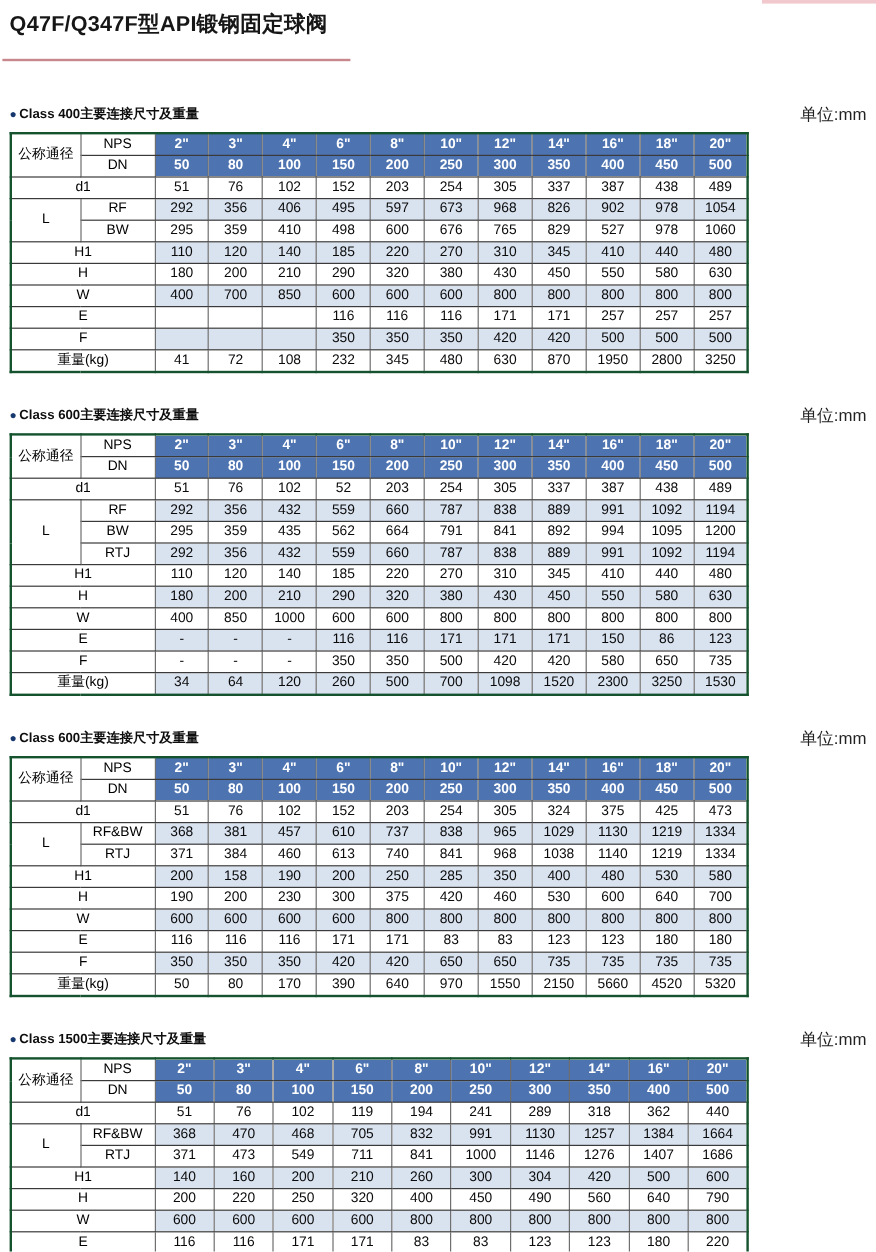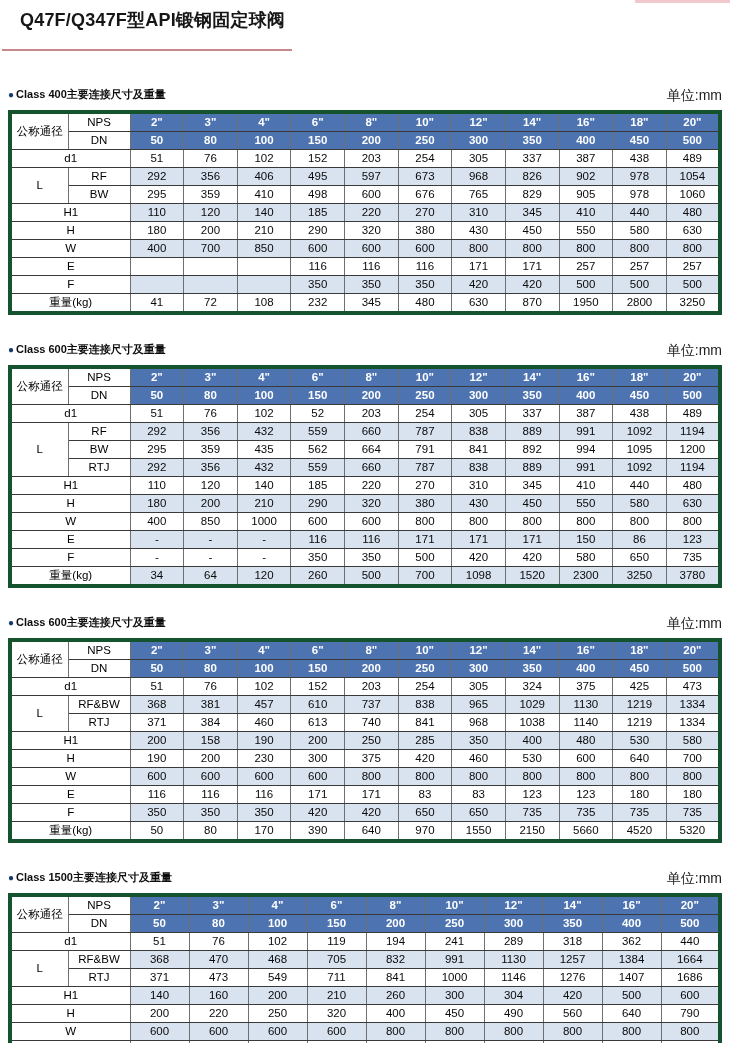--- a/index.html
+++ b/index.html
@@ -1,30 +1,30 @@
 <!DOCTYPE html>
 <html><head>
 <meta charset="utf-8">
 <style>
   html,body{margin:0;padding:0;}
   body{
     width:730px;height:1043px;background:#ffffff;position:relative;overflow:hidden;
     font-family:"Liberation Sans","DejaVu Sans",sans-serif;color:#111;
   }
   .top-edge{position:absolute;top:0;right:0;width:95px;height:3px;background:#f0c8ce;}
-  .title{margin:8px 0 0 20px;font-size:18px;font-weight:bold;color:#161616;letter-spacing:0.2px;}
+  .title{margin:8px 0 0 8px;font-size:18px;font-weight:bold;color:#161616;letter-spacing:0.2px;}
   .title-rule{width:290px;height:2px;background:#c8868d;margin:17px 0 0 2px;}
   #sections{margin:0;}
   #sections > section{margin:27px 8px 0;}
   #sections > section:first-child{margin-top:36px;}
   .section-head{display:flex;justify-content:space-between;align-items:flex-start;padding-bottom:5px;}
   .section-title{font-size:11px;font-weight:bold;color:#0d0d0d;}
   .bullet{color:#16386e;font-size:10px;margin-right:2px;}
   .unit{font-size:14px;color:#222;}
-  table.spec{border-collapse:collapse;table-layout:fixed;width:714px;border:4px solid #14532d;background:#fff;}
+  table.spec{border-collapse:collapse;table-layout:fixed;width:616px;border:2px solid #14532d;background:#fff;}
   table.spec td{
     border:1px solid #6f6f6f;border-top-color:#3a3a3a;border-bottom-color:#3a3a3a;
     text-align:center;vertical-align:middle;font-size:11.5px;height:15px;line-height:15px;
     padding:1px 0;overflow:hidden;white-space:nowrap;
   }
   td.head-cell{background:#4d74b1;color:#ffffff;font-weight:bold;font-size:11px;
     border-color:#35558c;border-top-color:#7d96c2;}
   td.label-cell{background:#ffffff;font-size:11px;color:#000;}
   td.dia{font-size:11px;}
   td.group{font-size:12px;}
@@ -121,21 +121,21 @@
           <tr>
             <td class="label-cell">BW</td>
             <td class="data-cell">295</td>
             <td class="data-cell">359</td>
             <td class="data-cell">410</td>
             <td class="data-cell">498</td>
             <td class="data-cell">600</td>
             <td class="data-cell">676</td>
             <td class="data-cell">765</td>
             <td class="data-cell">829</td>
-            <td class="data-cell">905</td>
+            <td class="data-cell">527</td>
             <td class="data-cell">978</td>
             <td class="data-cell">1060</td>
           </tr>
           <tr>
             <td class="label-cell" colspan="2">H1</td>
             <td class="data-cell shaded">110</td>
             <td class="data-cell shaded">120</td>
             <td class="data-cell shaded">140</td>
             <td class="data-cell shaded">185</td>
             <td class="data-cell shaded">220</td>
@@ -402,21 +402,21 @@
             <td class="data-cell shaded">34</td>
             <td class="data-cell shaded">64</td>
             <td class="data-cell shaded">120</td>
             <td class="data-cell shaded">260</td>
             <td class="data-cell shaded">500</td>
             <td class="data-cell shaded">700</td>
             <td class="data-cell shaded">1098</td>
             <td class="data-cell shaded">1520</td>
             <td class="data-cell shaded">2300</td>
             <td class="data-cell shaded">3250</td>
-            <td class="data-cell shaded">3780</td>
+            <td class="data-cell shaded">1530</td>
           </tr>
         </tbody>
       </table>
     </section>
     <section>
       <div class="section-head">
         <div class="section-title"><span class="bullet">●</span><span>Class 600主要连接尺寸及重量</span></div>
         <div class="unit">单位:mm</div>
       </div>
       <table class="spec">

